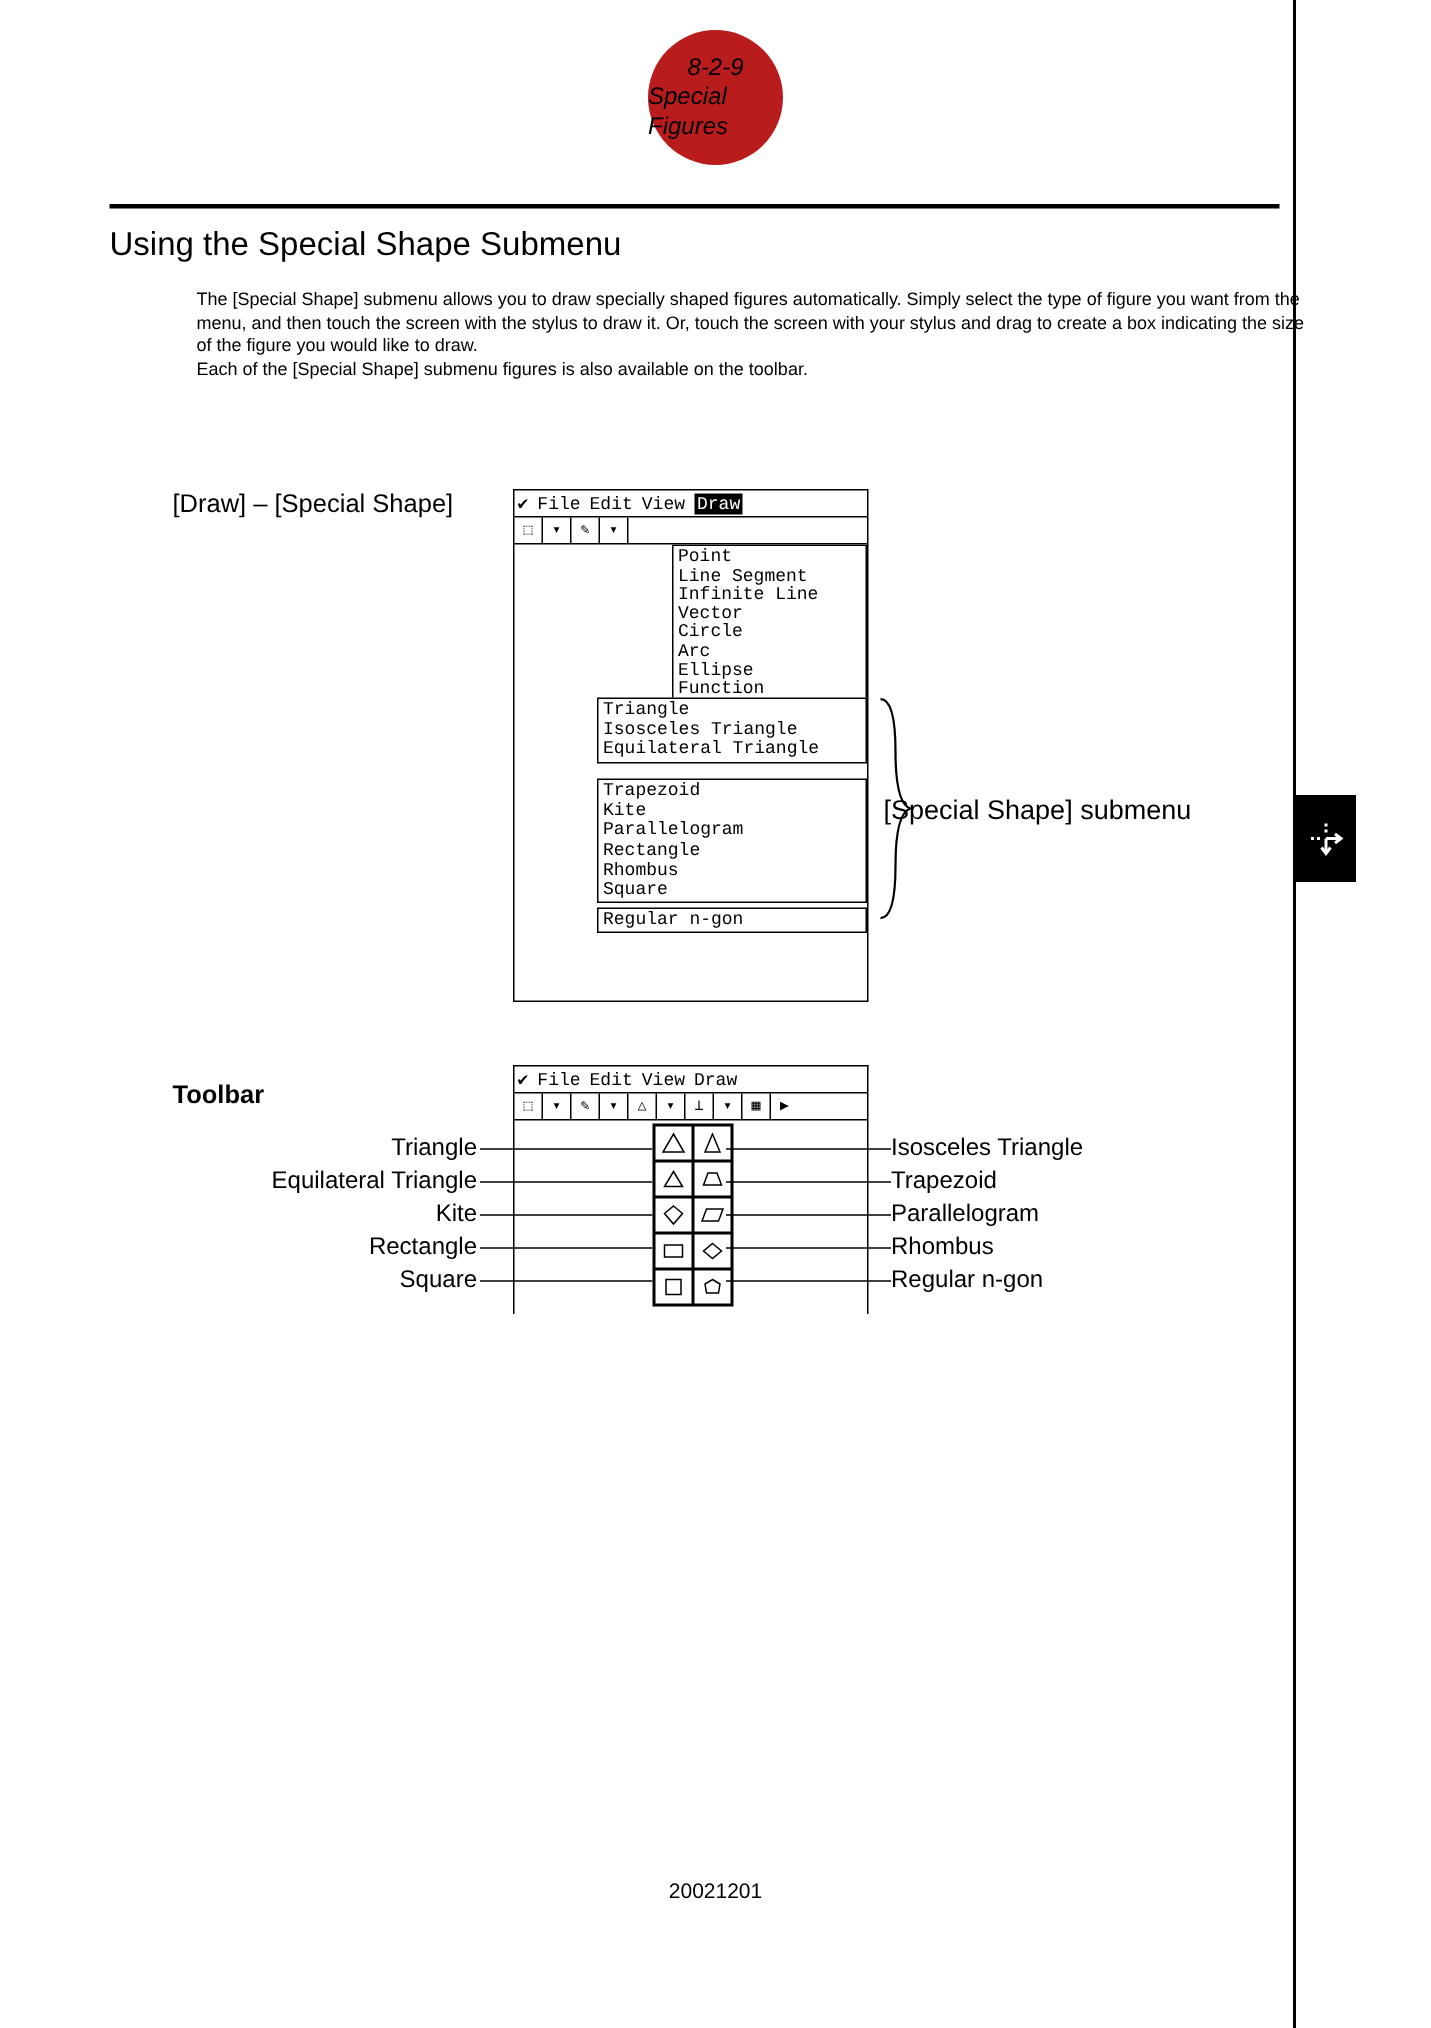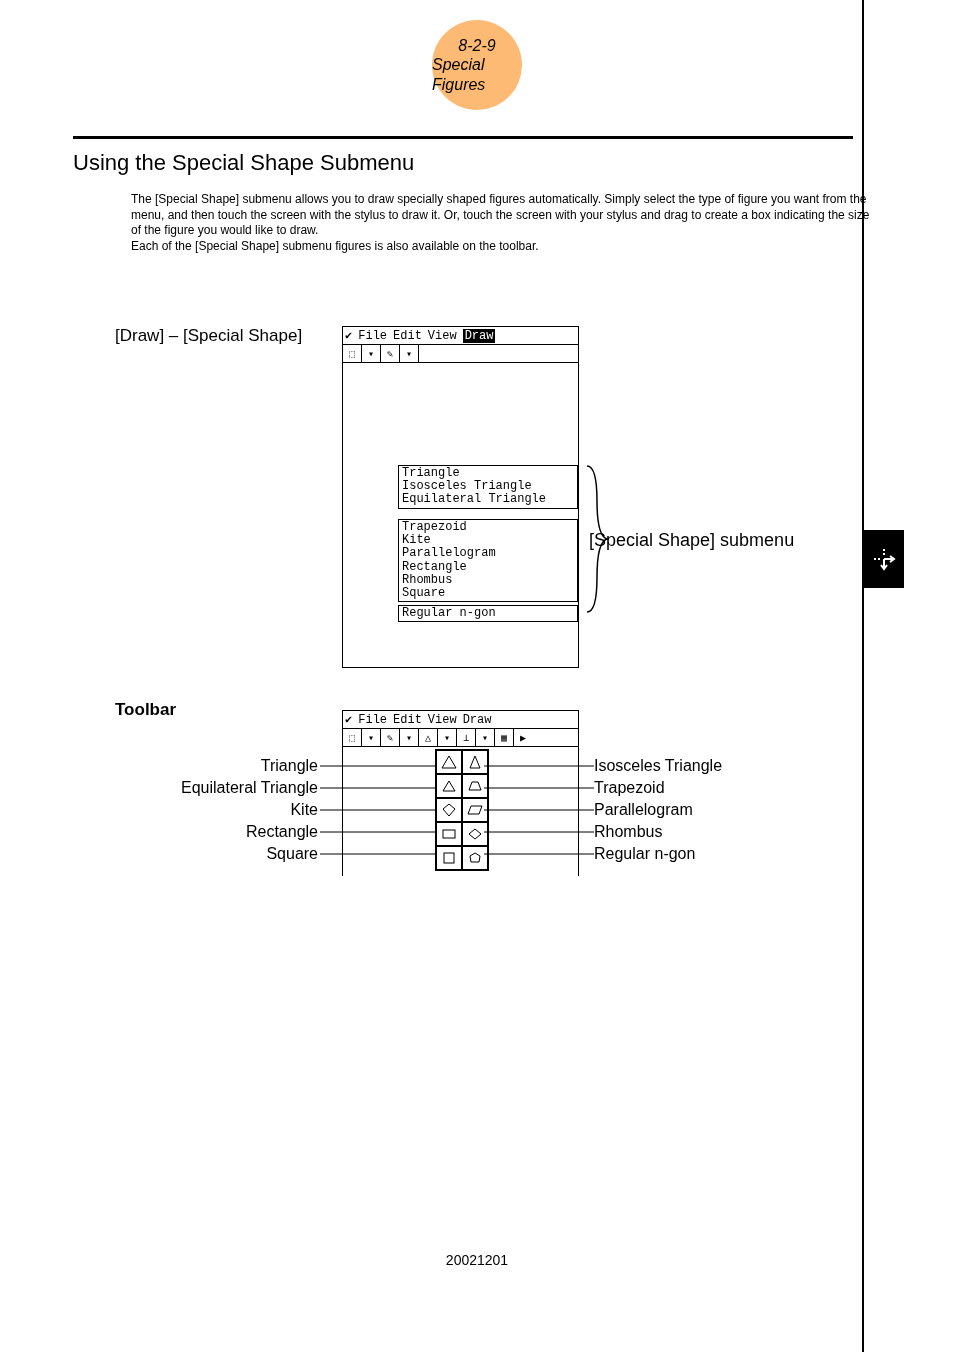--- a/index.html
+++ b/index.html
@@ -26,21 +26,21 @@
     background: #000;
   }
   .header-badge {
     position: absolute;
     left: 50%;
     top: 20px;
     transform: translateX(-50%);
     width: 90px;
     height: 90px;
     border-radius: 50%;
-    background: #fdba74;
+    background: #b91c1c;
     display: flex;
     flex-direction: column;
     align-items: center;
     justify-content: center;
     font-style: italic;
     font-size: 16px;
     line-height: 1.2;
   }
   .hr {
     position: absolute;
@@ -69,21 +69,21 @@
   .label-draw {
     position: absolute;
     left: 115px;
     top: 326px;
     font-size: 17px;
     font-weight: normal;
   }
   .label-toolbar {
     position: absolute;
     left: 115px;
-    top: 700px;
+    top: 720px;
     font-size: 17px;
     font-weight: bold;
   }
   
   .device1 {
     position: absolute;
     left: 342px;
     top: 326px;
     width: 235px;
     height: 340px;
@@ -263,20 +263,31 @@
       <span>Edit</span>
       <span>View</span>
       <span class="sel">Draw</span>
     </div>
     <div class="toolbar-row">
       <div class="tb-btn">⬚</div>
       <div class="tb-btn">▾</div>
       <div class="tb-btn">✎</div>
       <div class="tb-btn">▾</div>
       <div class="tb-btn" style="border-right:none"></div>
+    </div>
+    <div class="draw-popup">
+      <div>Point</div>
+      <div>Line Segment</div>
+      <div>Infinite Line</div>
+      <div>Vector</div>
+      <div>Circle</div>
+      <div>Arc</div>
+      <div>Ellipse</div>
+      <div>Function</div>
+      <div>Polygon</div>
     </div>
     <div class="submenu1">
       <div>Triangle</div>
       <div>Isosceles Triangle</div>
       <div>Equilateral Triangle</div>
     </div>
     <div class="submenu2">
       <div>Trapezoid</div>
       <div>Kite</div>
       <div>Parallelogram</div>

